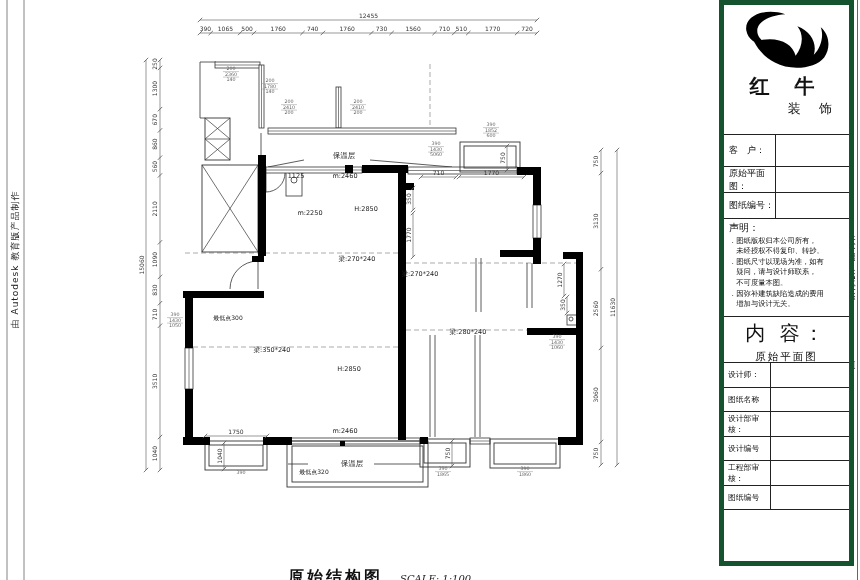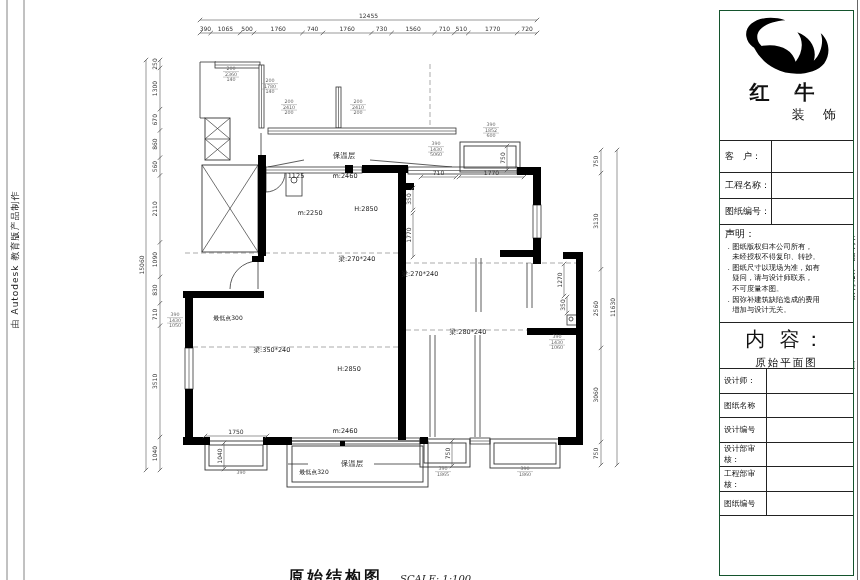--- a/index.html
+++ b/index.html
@@ -6,21 +6,21 @@
   body{width:860px;height:580px;background:#fff;position:relative;overflow:hidden;
        font-family:"DejaVu Sans",sans-serif;color:#111}
   .sheet{position:absolute;inset:0}
   #plan{position:absolute;left:0;top:0;font-family:"DejaVu Sans",sans-serif}
   .edge{position:absolute;top:0;width:1px;height:580px;background:#666}
   .vtext{position:absolute;font-size:9px;color:#222;letter-spacing:1px;white-space:nowrap;
          transform:rotate(-90deg);transform-origin:center;width:220px;text-align:center}
   .vl{left:-95px;top:253px}
   .vr{left:741px;top:294px}
   
-  .tblock{position:absolute;left:719px;top:10px;width:135px;height:566px;border:1px solid #14532d;
+  .tblock{position:absolute;left:719px;top:0;width:135px;height:566px;border:5px solid #14532d;
           background:#fff;display:flex;flex-direction:column;box-sizing:border-box}
   .logo-box{height:130px;border-bottom:1px solid #222;padding-top:4px;box-sizing:border-box}
   .logo-box svg{display:block;margin:0 auto}
   .brand1{font-size:20px;font-weight:bold;letter-spacing:9px;text-align:center;margin-top:0px}
   .brand2{font-size:13px;letter-spacing:7px;text-align:right;padding-right:10px}
   .tb-row{border-bottom:1px solid #222;display:flex;align-items:stretch;box-sizing:border-box}
   .h32{height:32px}.h26{height:26px}
   .tb-row .lbl{width:52px;padding-left:5px;font-size:9px;border-right:1px solid #222;
                display:flex;align-items:center;box-sizing:border-box}
   .tb-row .val{flex:1}
@@ -364,21 +364,21 @@
       </svg>
       <div class="brand1">红 牛</div>
       <div class="brand2">装 饰</div>
     </div>
 
     <div class="tb-row h32">
       <span class="lbl">客　户：</span>
         <span class="val"></span>
     </div>
     <div class="tb-row h26">
-      <span class="lbl">工程名称：</span>
+      <span class="lbl">原始平面图：</span>
         <span class="val"></span>
     </div>
     <div class="tb-row h26">
       <span class="lbl">图纸编号：</span>
         <span class="val"></span>
     </div>
 
     <div class="statement">
       <div class="hd">声明：</div>
       <div>．图纸版权归本公司所有，</div>
@@ -398,25 +398,25 @@
     <div class="fields">
       <div class="tb-field">
         <span class="lbl">设计师：</span>
           <span class="val"></span>
       </div>
       <div class="tb-field">
         <span class="lbl">图纸名称</span>
           <span class="val"></span>
       </div>
       <div class="tb-field">
+        <span class="lbl">设计部审核：</span>
+          <span class="val"></span>
+      </div>
+      <div class="tb-field">
         <span class="lbl">设计编号</span>
-          <span class="val"></span>
-      </div>
-      <div class="tb-field">
-        <span class="lbl">设计部审核：</span>
           <span class="val"></span>
       </div>
       <div class="tb-field">
         <span class="lbl">工程部审核：</span>
           <span class="val"></span>
       </div>
       <div class="tb-field">
         <span class="lbl">图纸编号</span>
           <span class="val"></span>
       </div>

